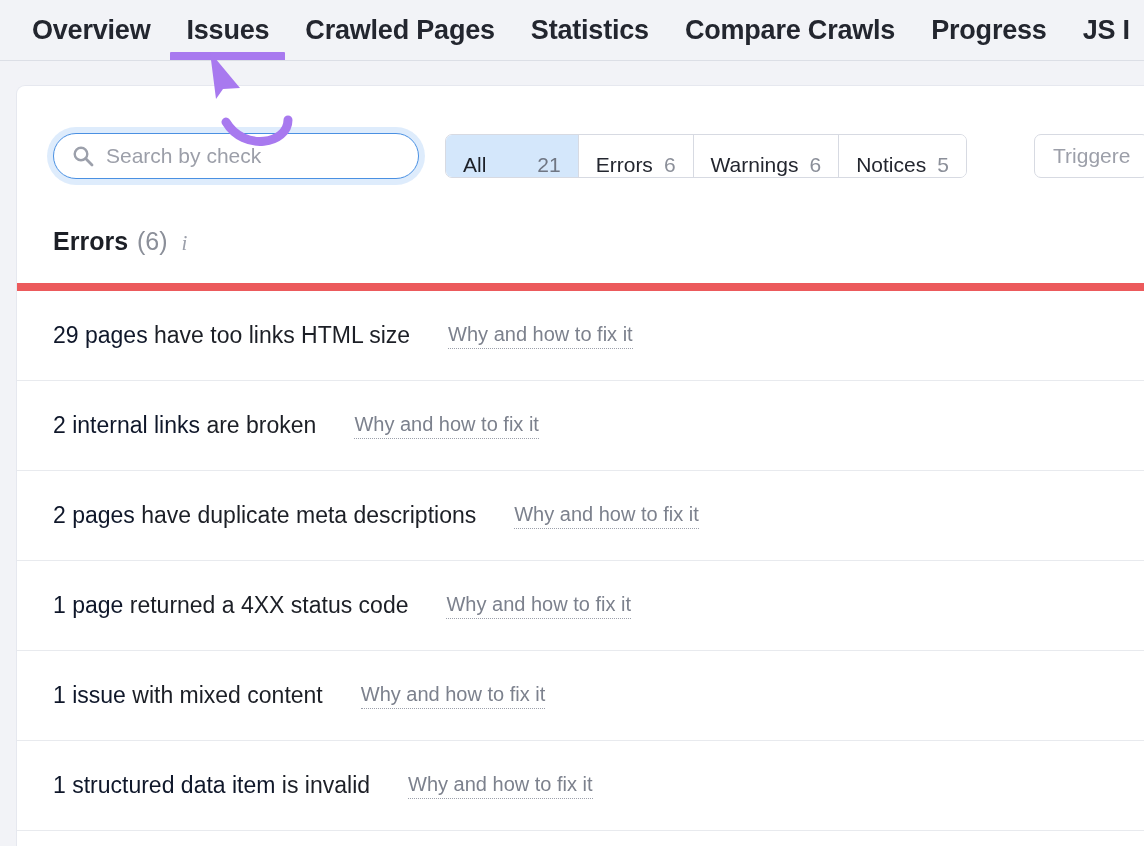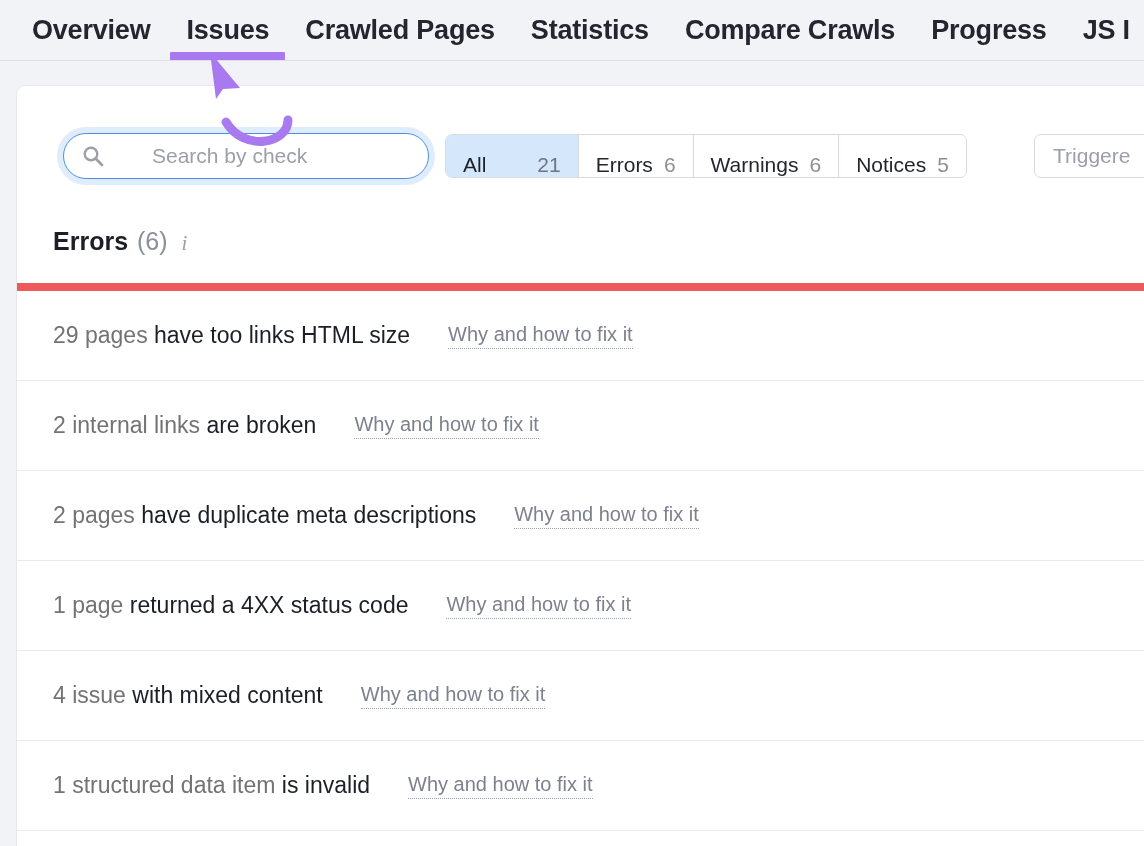--- a/index.html
+++ b/index.html
@@ -65,30 +65,29 @@
   }
 
   
   .toolbar {
     position: absolute;
     left: 0; top: 0;
     width: 100%; height: 122px;
   }
   .search-wrap {
     position: absolute;
-    left: 46px; top: 47px;
+    left: 36px; top: 47px;
     width: 366px; height: 46px;
     border: 1px solid #4a90e2;
     border-radius: 23px;
     background: #fff;
     box-shadow: 0 0 0 6px rgba(116,176,243,0.24);
     display: flex; align-items: center;
     padding: 0 18px;
     cursor: text;
-    gap: 36px;
   }
   .search-icon { width: 22px; height: 22px; flex: 0 0 22px; margin-right: 12px; }
   .search-input {
     border: none; outline: none;
     font-family: "Liberation Sans", sans-serif;
     font-size: 21px;
     color: #2c2f36;
     width: 100%;
     background: transparent;
   }
@@ -168,21 +167,21 @@
     display: flex; align-items: center;
     padding-left: 36px;
     border-bottom: 1px solid #e8eaee;
     white-space: nowrap;
   }
   .row-text {
     font-size: 23px;
     color: #1c1f26;
   }
   .row-link {
-    color: #737373;
+    color: #0f172a;
     cursor: pointer;
   }
   .fix-link {
     margin-left: 38px;
     font-size: 20px;
     color: #7c818d;
     border-bottom: 1px dotted #9ca0ab;
     padding-bottom: 2px;
     cursor: pointer;
   }
@@ -262,21 +261,21 @@
         </div>
         <div class="row">
           <div class="row-text"><span class="row-link">2 pages</span><span> have duplicate meta descriptions</span></div>
           <span class="fix-link">Why and how to fix it</span>
         </div>
         <div class="row">
           <div class="row-text"><span class="row-link">1 page</span><span> returned a 4XX status code</span></div>
           <span class="fix-link">Why and how to fix it</span>
         </div>
         <div class="row">
-          <div class="row-text"><span class="row-link">4 issue</span><span> with mixed content</span></div>
+          <div class="row-text"><span class="row-link">1 issue</span><span> with mixed content</span></div>
           <span class="fix-link">Why and how to fix it</span>
         </div>
         <div class="row">
           <div class="row-text"><span class="row-link">1 structured data item</span><span> is invalid</span></div>
           <span class="fix-link">Why and how to fix it</span>
         </div>
       </div>
   </div>
 </div>
 

